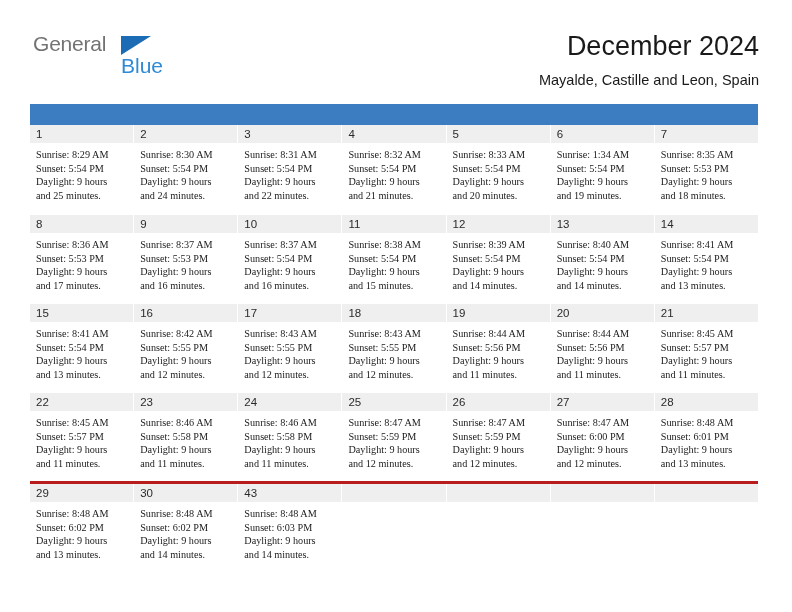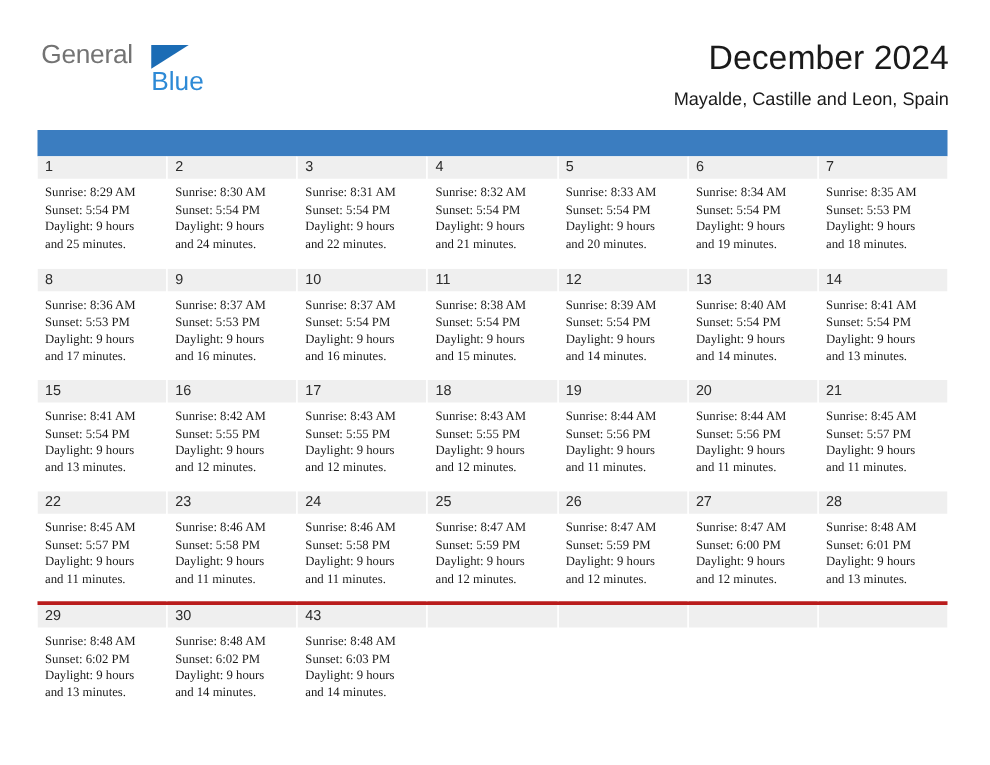--- a/index.html
+++ b/index.html
@@ -221,21 +221,21 @@
             <div class="day-info">
               <div>Sunrise: 8:33 AM</div>
               <div>Sunset: 5:54 PM</div>
               <div>Daylight: 9 hours</div>
               <div>and 20 minutes.</div>
             </div>
           </div>
           <div class="day">
             <div class="day-number">6</div>
             <div class="day-info">
-              <div>Sunrise: 8:34 AM</div>
+              <div>Sunrise: 1:34 AM</div>
               <div>Sunset: 5:54 PM</div>
               <div>Daylight: 9 hours</div>
               <div>and 19 minutes.</div>
             </div>
           </div>
           <div class="day">
             <div class="day-number">7</div>
             <div class="day-info">
               <div>Sunrise: 8:35 AM</div>
               <div>Sunset: 5:53 PM</div>

